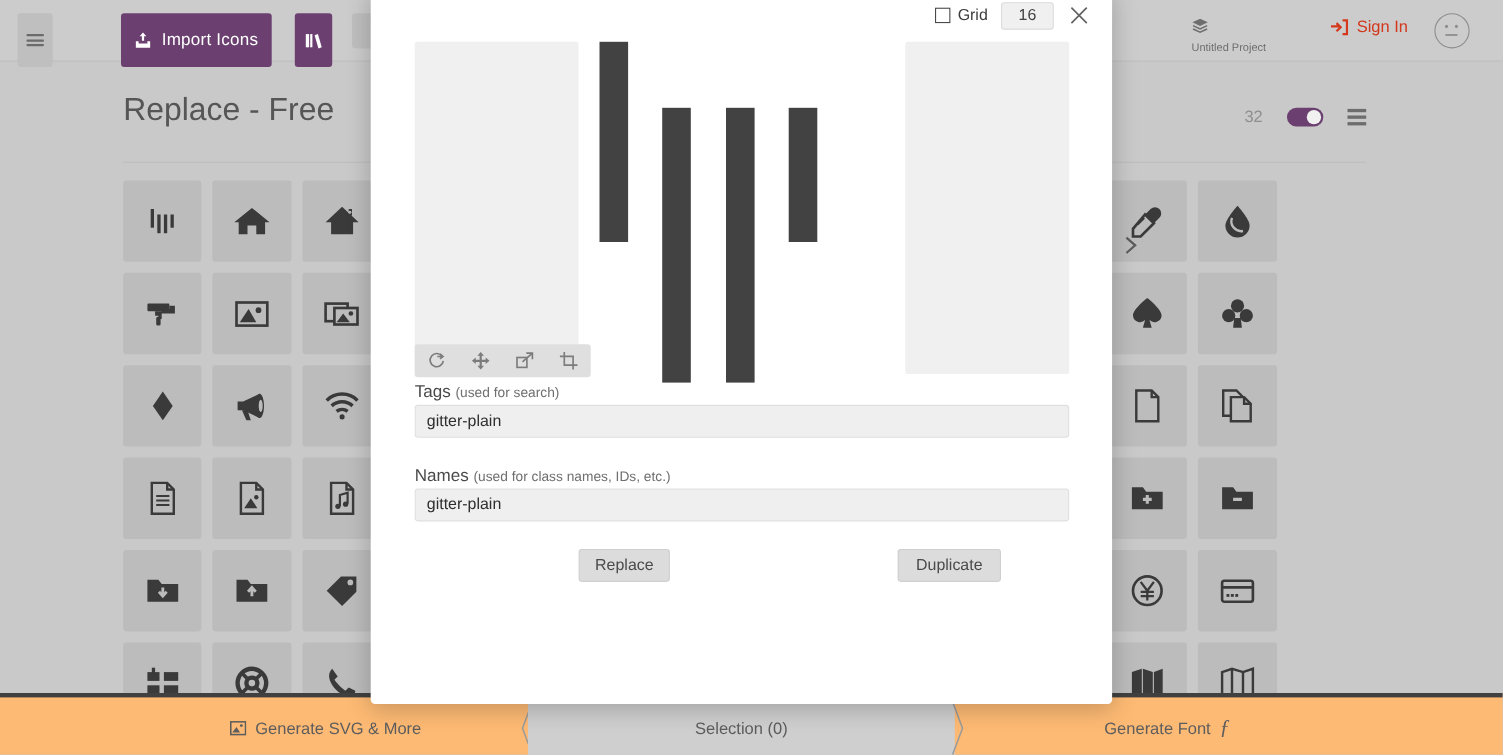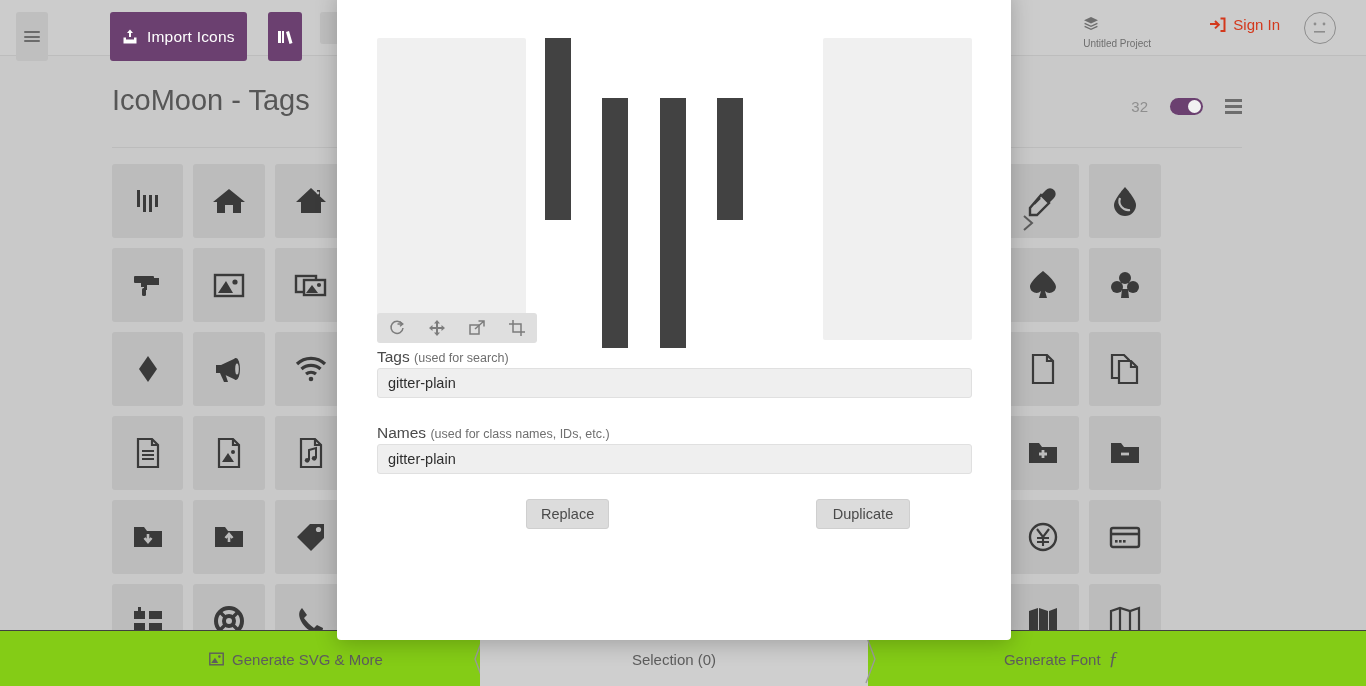--- a/index.html
+++ b/index.html
@@ -87,21 +87,21 @@
   .icon-cell {
     height: 74px; background: #bcbcbc; border-radius: 3px;
     display: flex; align-items: center; justify-content: center;
     cursor: pointer; color: #3a3a3a;
   }
   .icon-cell svg { display: block; }
 
   
   #bottombar {
     position: absolute; left: 0; bottom: 0; width: 1366px; height: 56px;
-    background: #84cc16; border-top: 1px solid #404040;
+    background: #fdba74; border-top: 4px solid #404040;
   }
   #bottombar .zone {
     position: absolute; top: 0; height: 56px;
     display: flex; align-items: center; justify-content: center;
     font-size: 15px; color: #5d5d5d; gap: 8px; cursor: pointer;
   }
   #z-left   { left: 112px; width: 368px; }
   #z-center { left: 480px; width: 388px; background: #cfcfcf; color: #3a3a3a; }
   #z-right  { left: 868px; width: 386px; }
   .chev-sep { position:absolute; top:0; width: 20px; height: 56px; }
@@ -238,21 +238,21 @@
         <circle cx="10" cy="11" r="1.4" fill="#8d8d8d"></circle>
         <circle cx="19" cy="11" r="1.4" fill="#8d8d8d"></circle>
         <rect x="9" y="18" width="11" height="1.6" fill="#8d8d8d"></rect>
       </svg>
     </div>
   </div>
 
   <div id="content">
 
     <div id="set-header">
-      <div id="set-title">IcoMoon - Tags</div>
+      <div id="set-title">Replace - Free</div>
       <div id="set-tools">
         <span id="grid-size-num">32</span>
         <div class="toggle">
             <span class="knob"></span>
           </div>
         <div id="list-icon">
             <i></i>
             <i></i>
             <i></i>
           </div>
@@ -604,20 +604,32 @@
     </svg>
     <div class="zone" id="z-right">
       <span>Generate Font</span>
       <span style="font-family:'Liberation Serif',serif;font-style:italic;font-size:19px;">ƒ</span>
     </div>
   </div>
 </div>
 
 <div id="modal">
 
+  <div id="modal-head">
+    <div class="cb-wrap">
+      <span class="cb-box"></span>
+      <span class="cb-label">Grid</span>
+    </div>
+    <input id="grid-num" type="text" value="16" style="">
+    <div id="close-x">
+      <svg width="18" height="18" viewBox="0 0 18 18">
+        <path d="M2 2 L16 16 M16 2 L2 16" stroke="#616161" stroke-width="1.5"></path>
+      </svg>
+    </div>
+  </div>
 
   <div id="preview-row">
     <div class="prev-ghost" id="ghost-left"></div>
     <div class="prev-ghost" id="ghost-right"></div>
 
     <div id="prev-main">
       <svg width="296" height="318" viewBox="0 0 296 318">
         <rect x="18" y="8" width="26" height="182" fill="#424242"></rect>
         <rect x="75" y="68" width="26" height="250" fill="#424242"></rect>
         <rect x="133" y="68" width="26" height="250" fill="#424242"></rect>

